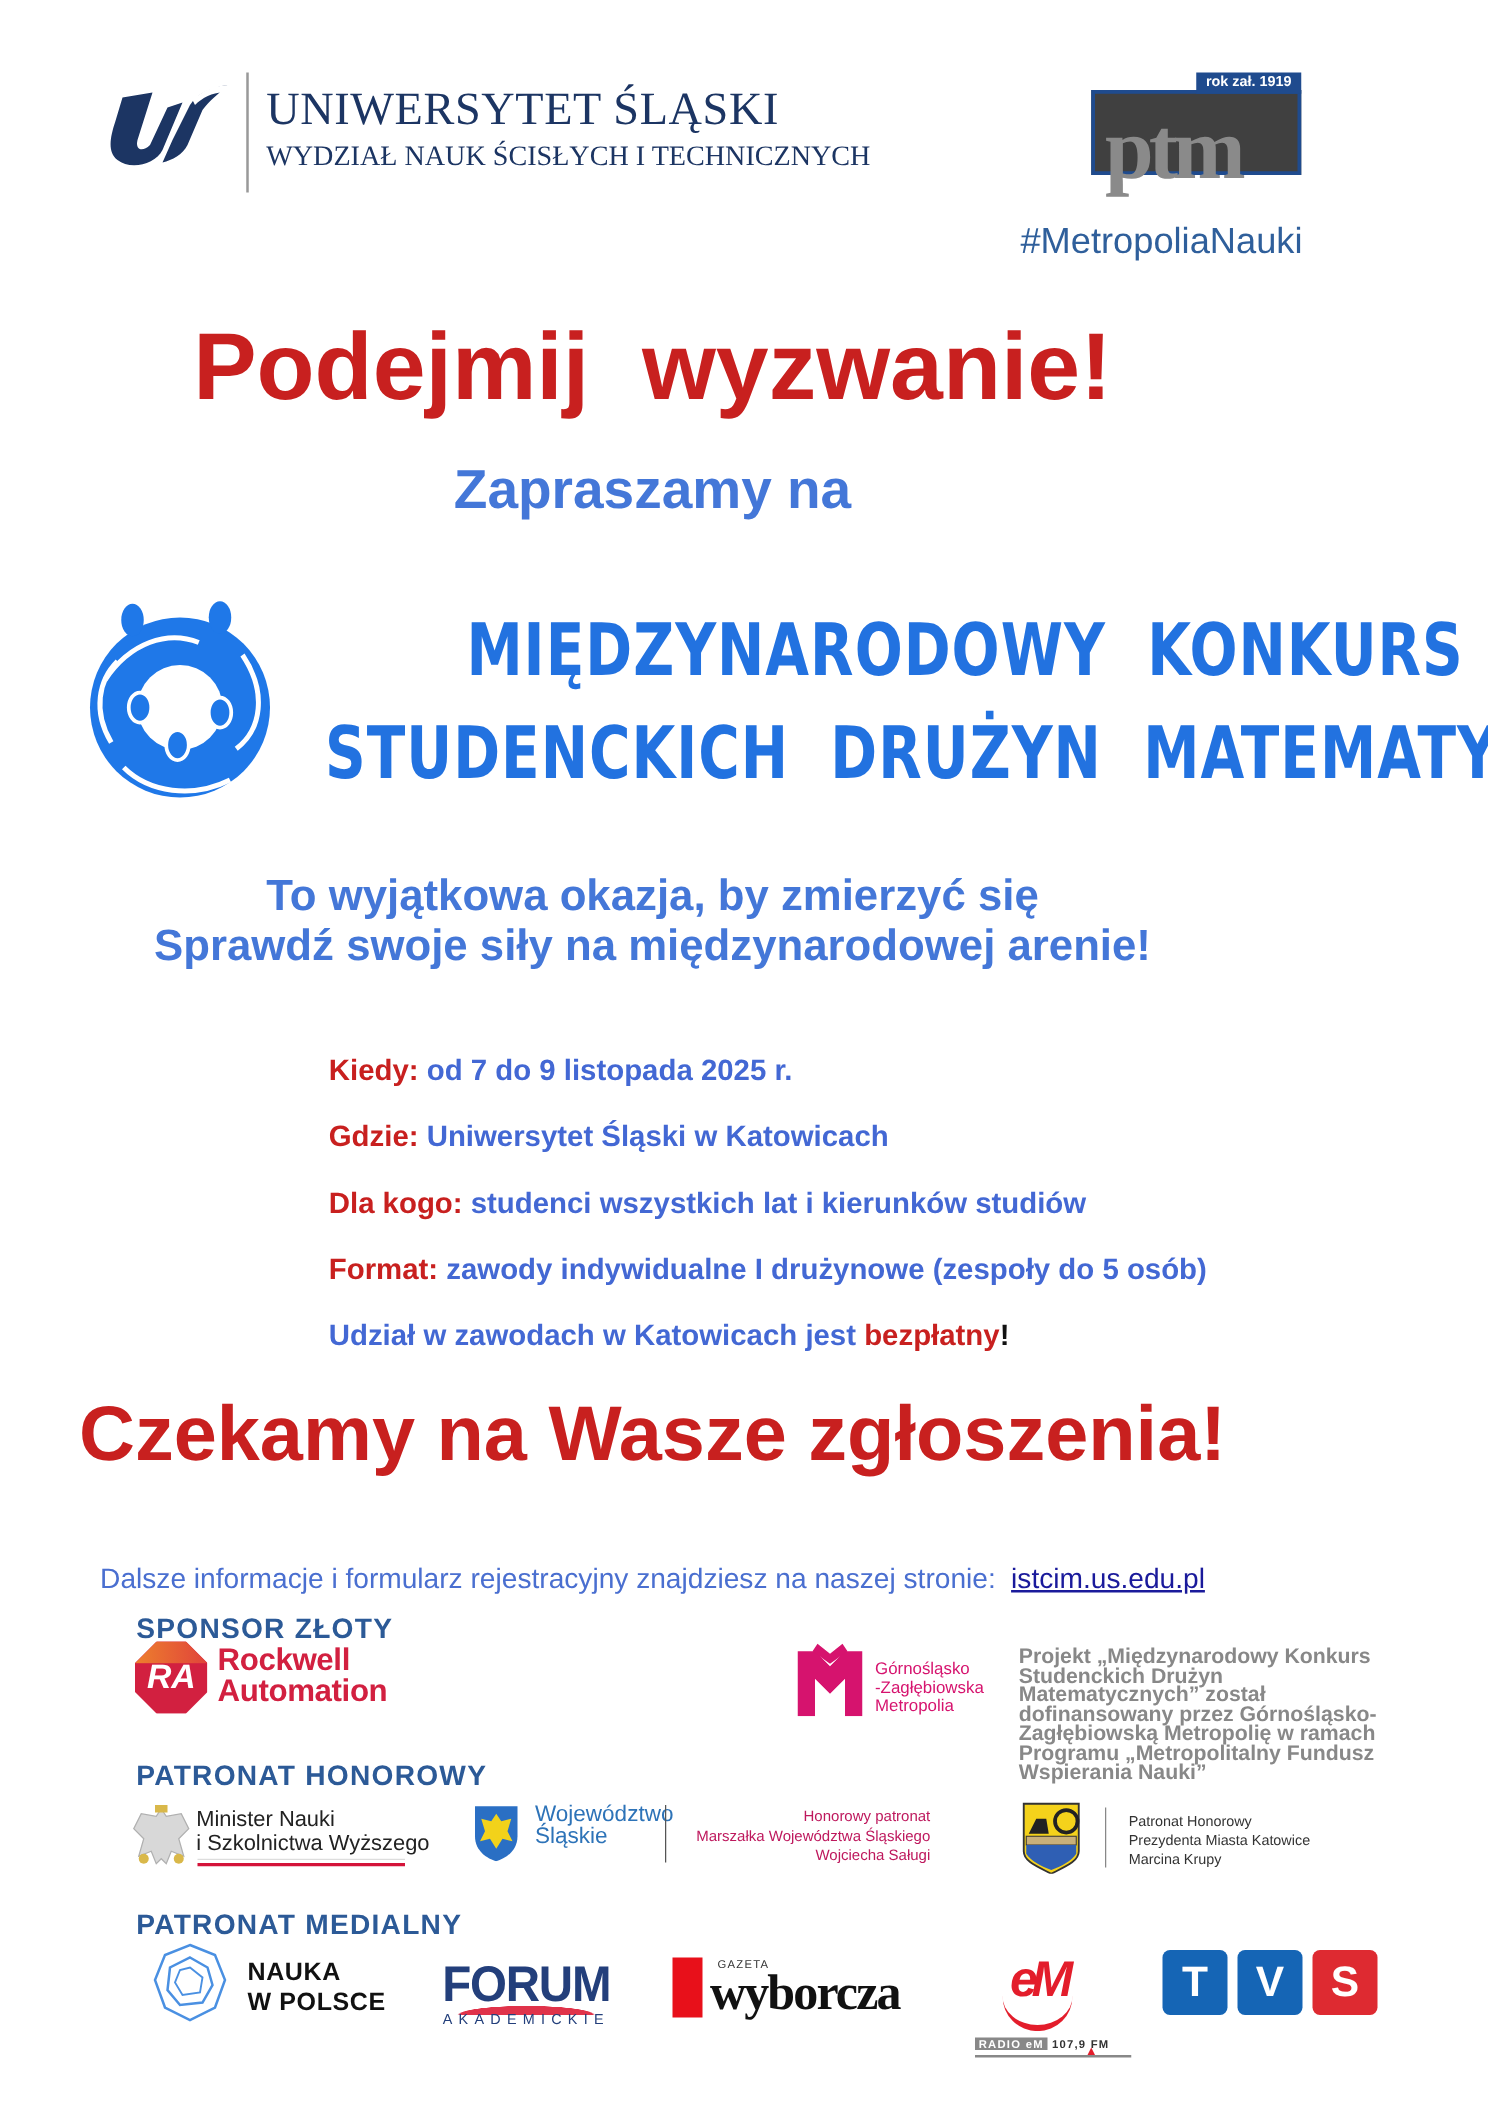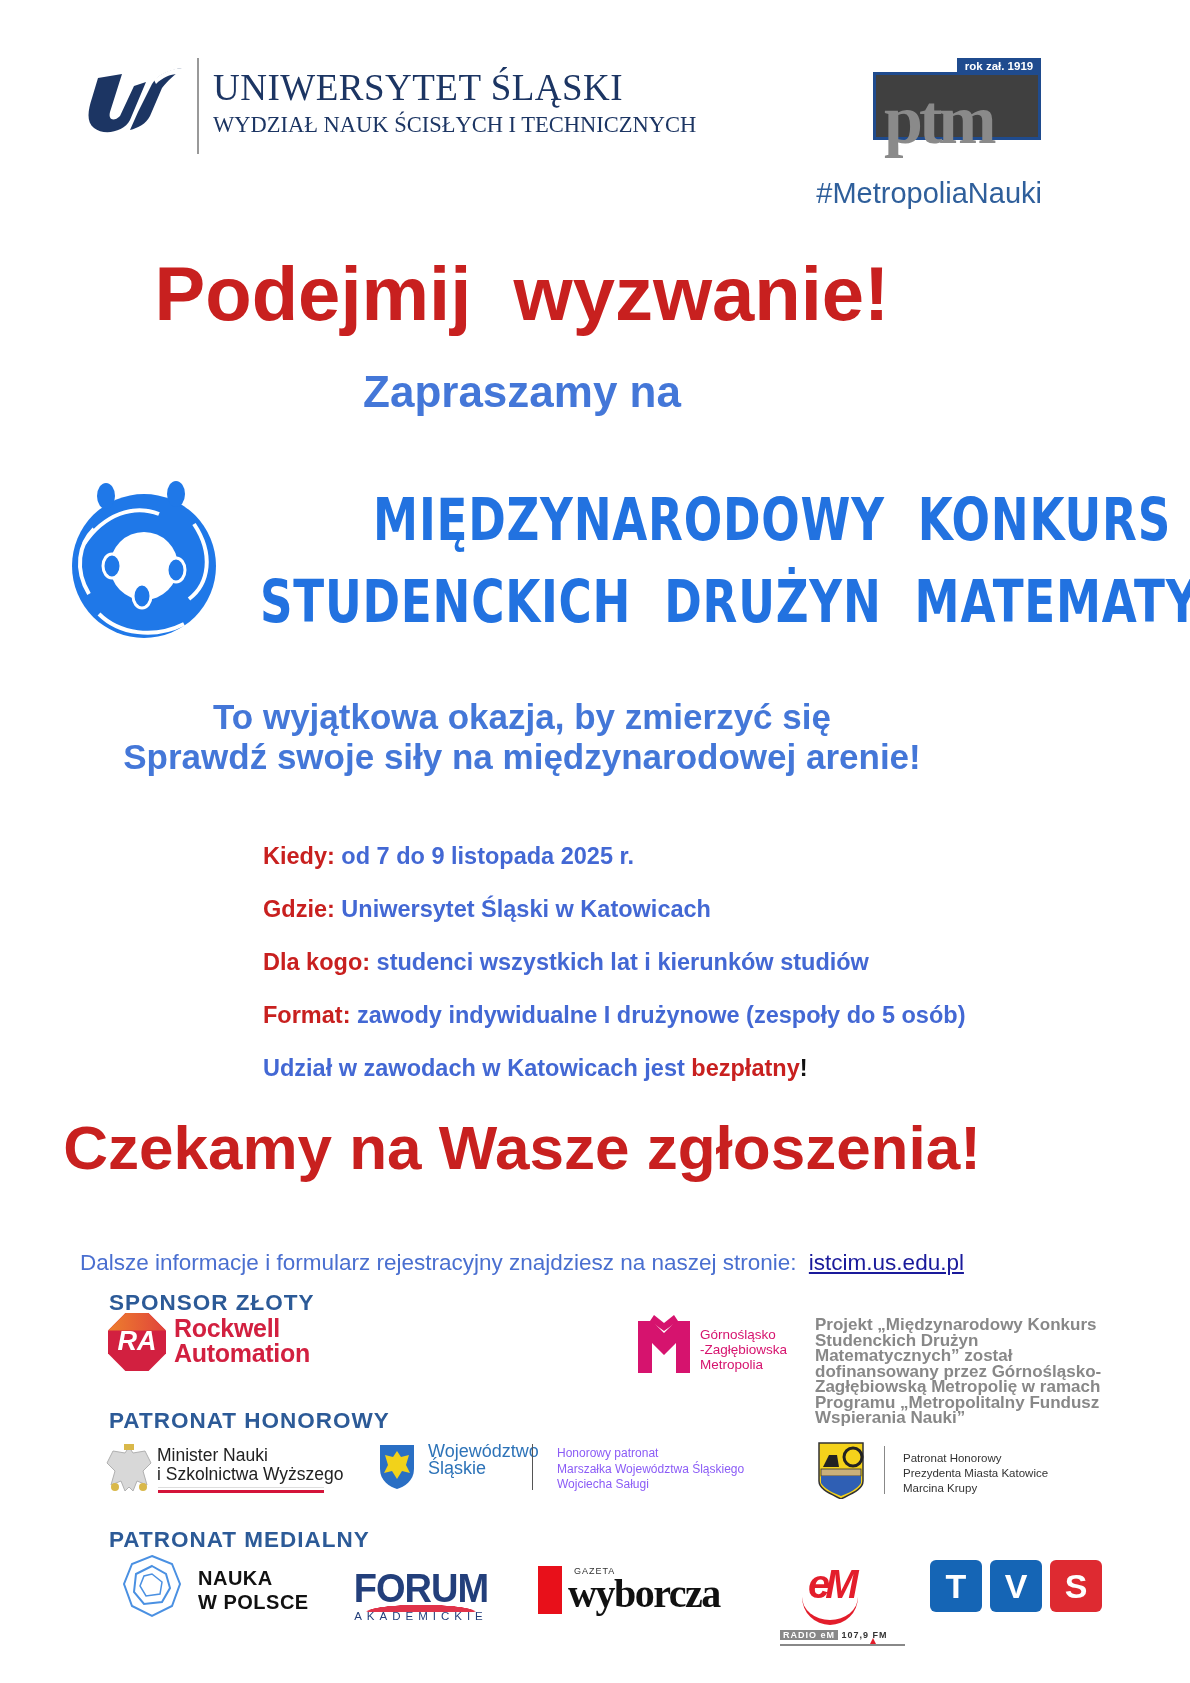--- a/index.html
+++ b/index.html
@@ -51,21 +51,21 @@
 
   #gzm { left:638px; top:1313px; width:170px; height:60px; }
   #gzm .m { position:absolute; left:0; top:0; width:52px; height:60px; }
   #gzm .t { position:absolute; left:62px; top:14px; color:#d6136e; font-size:13.5px; line-height:15px; }
   #gzm-note { left:815px; top:1317px; width:310px; font-size:17px; font-weight:bold; color:#888; line-height:15.5px; }
   #msw-text { left:157px; top:1446px; font-size:17.5px; line-height:19px; color:#222; }
   #msw-bar { left:158px; top:1487px; width:166px; height:5px; background:linear-gradient(#fff 0 45%, #d4143a 45% 100%); border-top:1px solid #ddd; }
   #woj-crest { left:378px; top:1443px; width:38px; height:46px; }
   #woj-text { left:428px; top:1443px; font-size:18px; line-height:17px; color:#2d73b8; }
   #woj-div { left:532px; top:1444px; width:1px; height:46px; background:#555; }
-  #woj-pat { left:557px; top:1446px; font-size:12px; line-height:15.5px; color:#8b5cf6; }
+  #woj-pat { left:557px; top:1446px; font-size:12px; line-height:15.5px; color:#be185d;text-align:right; }
   #kat-crest { left:817px; top:1441px; width:48px; height:58px; }
   #kat-div { left:884px; top:1446px; width:1px; height:48px; background:#888; }
   #kat-pat { left:903px; top:1451px; font-size:11.5px; line-height:15.2px; color:#333; }
   #nwp-icon { left:122px; top:1554px; width:60px; height:64px; }
   #nwp-text { left:198px; top:1566px; font-size:20px; font-weight:bold; line-height:24px; color:#111; letter-spacing:0.5px; }
   #forum { left:346px; top:1568px; width:150px; height:50px; }
   #forum .f { position:absolute; left:0; top:0; width:150px; text-align:center; font-size:40px; font-weight:bold; color:#233f7b; letter-spacing:-1px; line-height:40px; transform:scaleX(0.95); }
   #forum .arc { position:absolute; left:0; top:34px; width:150px; height:10px; background:radial-gradient(ellipse at 50% 100%, #e0334a 0 50%, transparent 52%); }
   #forum .a { position:absolute; left:0; top:42px; width:150px; text-align:center; font-size:11.5px; letter-spacing:5px; color:#233f7b; }
   #gw { left:538px; top:1566px; width:225px; height:50px; }

